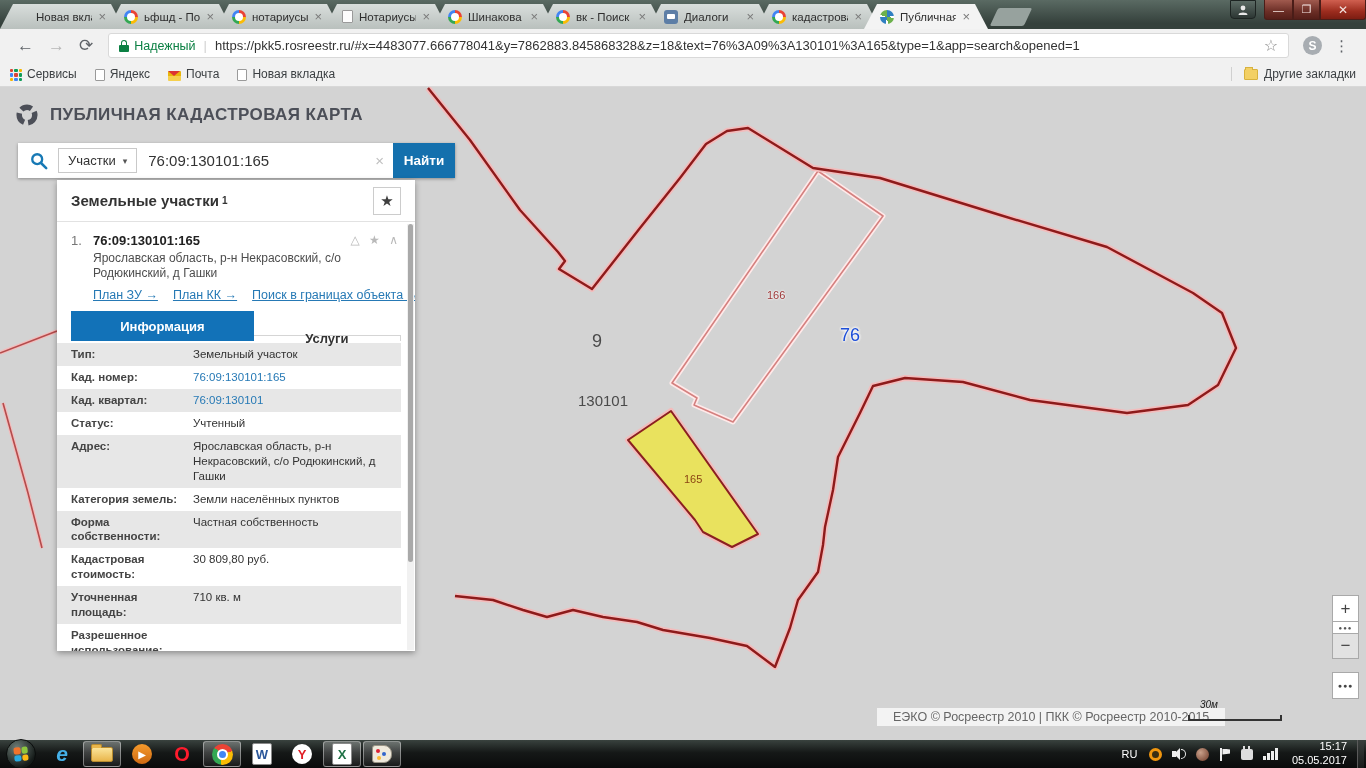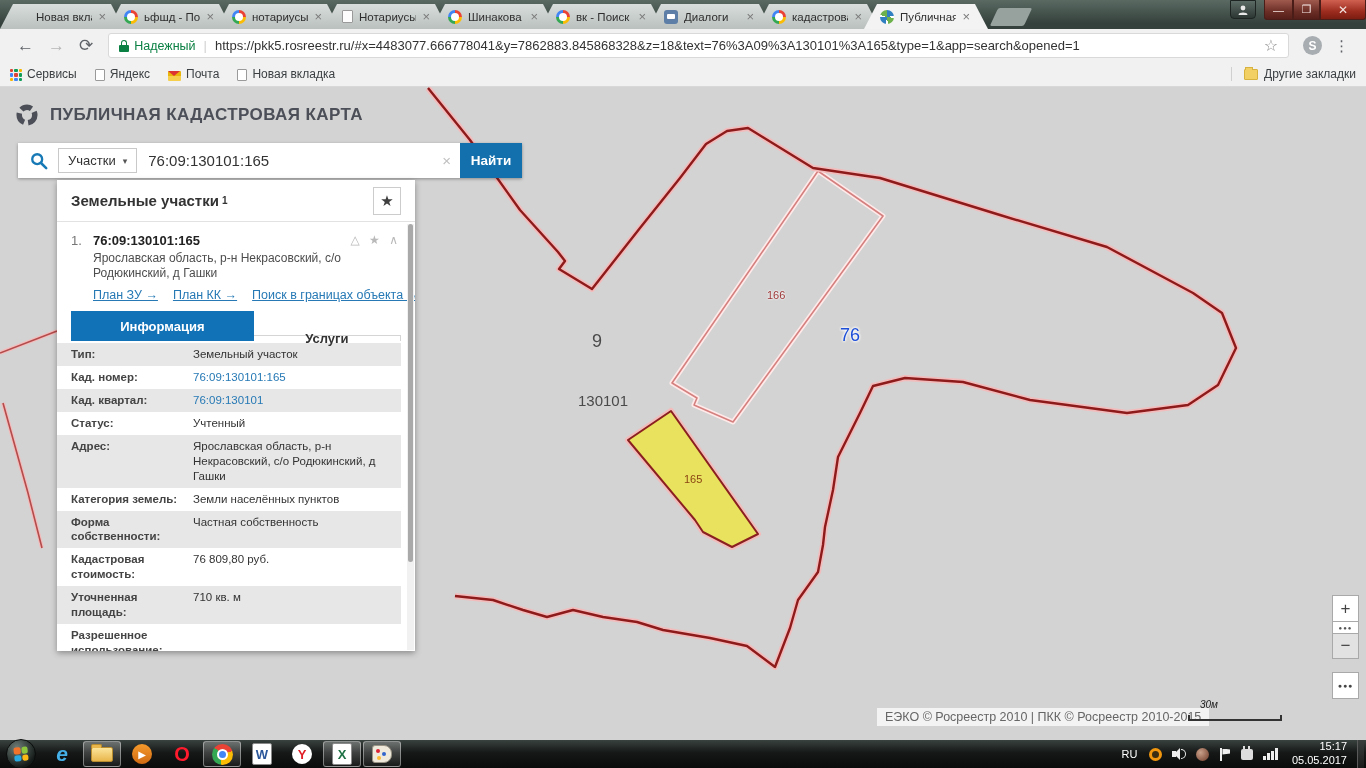--- a/index.html
+++ b/index.html
@@ -84,21 +84,21 @@
   #lbl-130101 { left:578px; top:305px; font-size:15px; }
   #lbl-76 { left:840px; top:238px; font-size:18px; font-weight:normal; color:#1d4ed8;
     text-shadow:0 0 3px #fff, 0 0 3px #fff, 0 0 3px #fff; }
   #lbl-166 { left:767px; top:202px; font-size:11px; color:#9b3434; text-shadow:0 0 2px #fff,0 0 2px #fff; }
   #lbl-165 { left:684px; top:386px; font-size:11px; color:#8b4513; }
 
   #app-header { position:absolute; left:16px; top:17px; display:flex; align-items:center; }
   #app-logo { width:22px; height:22px; margin-right:12px; }
   #app-title { font-size:17px; font-weight:bold; color:#4c4f58; letter-spacing:.4px; }
 
-  #search-bar { position:absolute; left:18px; top:56px; width:504px; height:35px; background:#fff;
+  #search-bar { position:absolute; left:18px; top:56px; width:437px; height:35px; background:#fff;
     box-shadow:0 1px 3px rgba(0,0,0,.35); display:flex; align-items:center; padding-left:10px; }
   #search-icon { width:18px; height:18px; margin:0 10px 0 2px; }
   #search-cat { border:1px solid #c9c9c9; height:25px; display:flex; align-items:center; padding:0 9px;
     font-size:13px; color:#333; }
   #search-cat .caret { font-size:9px; color:#555; margin-left:7px; }
   #search-input { flex:1; font-size:15px; color:#333; padding-left:11px; }
   #search-clear { color:#c0c0c0; font-size:15px; padding:0 9px; }
   #search-go { width:62px; height:35px; background:#1470ad; color:#fff; font-size:13.5px; font-weight:bold;
     display:flex; align-items:center; justify-content:center; }
 
@@ -126,21 +126,21 @@
   .itab.inactive { flex:1; color:#333; border-top:1px solid #d5d5d5; border-right:1px solid #d5d5d5;margin-top:24px; }
   #details { margin:2px 14px 0 0; }
   .drow { display:flex; font-size:11.5px; line-height:1.3; padding:3px 0; }
   .drow.odd { background:#e7e7e7; }
   .drow .dlabel { width:132px; flex:0 0 auto; font-weight:bold; color:#444; padding:1px 6px 1px 14px; }
   .drow .dvalue { flex:1; color:#333; padding:1px 6px 1px 4px; }
   .drow .dvalue.link { color:#2679b5; }
 
   
   #attribution { position:absolute; left:877px; top:621px; background:rgba(248,248,248,.85); color:#666;
-    font-size:12.5px; padding:2px 8px; }
+    font-size:12.5px; padding:2px 16px; }
   #scale-label { position:absolute; left:1200px; top:612px; font-size:10px; color:#222;font-style:italic; }
   #scale-bar { position:absolute; left:1188px; top:628px; width:94px; height:6px;
     border-left:2px solid #333; border-right:2px solid #333; border-bottom:2px solid #333; }
   #zoom-ctrls { position:absolute; left:1332px; top:508px; width:27px; }
   .zbtn { width:27px; background:#fff; border:1px solid #a9a9a9; display:flex; align-items:center;
     justify-content:center; color:#444; }
   #zoom-in { height:26px; font-size:17px; border-bottom:none; }
   #zoom-dots1 { height:12px; font-size:6px; letter-spacing:1px; color:#555; border-bottom:none; }
   #zoom-out { height:26px; font-size:17px; background:#e2e2e2; }
   #zoom-dots2 { height:27px; font-size:7px; letter-spacing:1px; color:#444; margin-top:13px; }
@@ -416,21 +416,21 @@
       <div class="drow">
         <span class="dlabel">Категория земель:</span>
         <span class="dvalue">Земли населённых пунктов</span>
       </div>
       <div class="drow odd">
         <span class="dlabel">Форма собственности:</span>
         <span class="dvalue">Частная собственность</span>
       </div>
       <div class="drow">
         <span class="dlabel">Кадастровая стоимость:</span>
-        <span class="dvalue">76 809,80 руб.</span>
+        <span class="dvalue">30 809,80 руб.</span>
       </div>
       <div class="drow odd">
         <span class="dlabel">Уточненная площадь:</span>
         <span class="dvalue">710 кв. м</span>
       </div>
       <div class="drow">
         <span class="dlabel">Разрешенное использование:</span>
       </div>
       <div class="drow odd">
         <span class="dlabel">по документу:</span>

